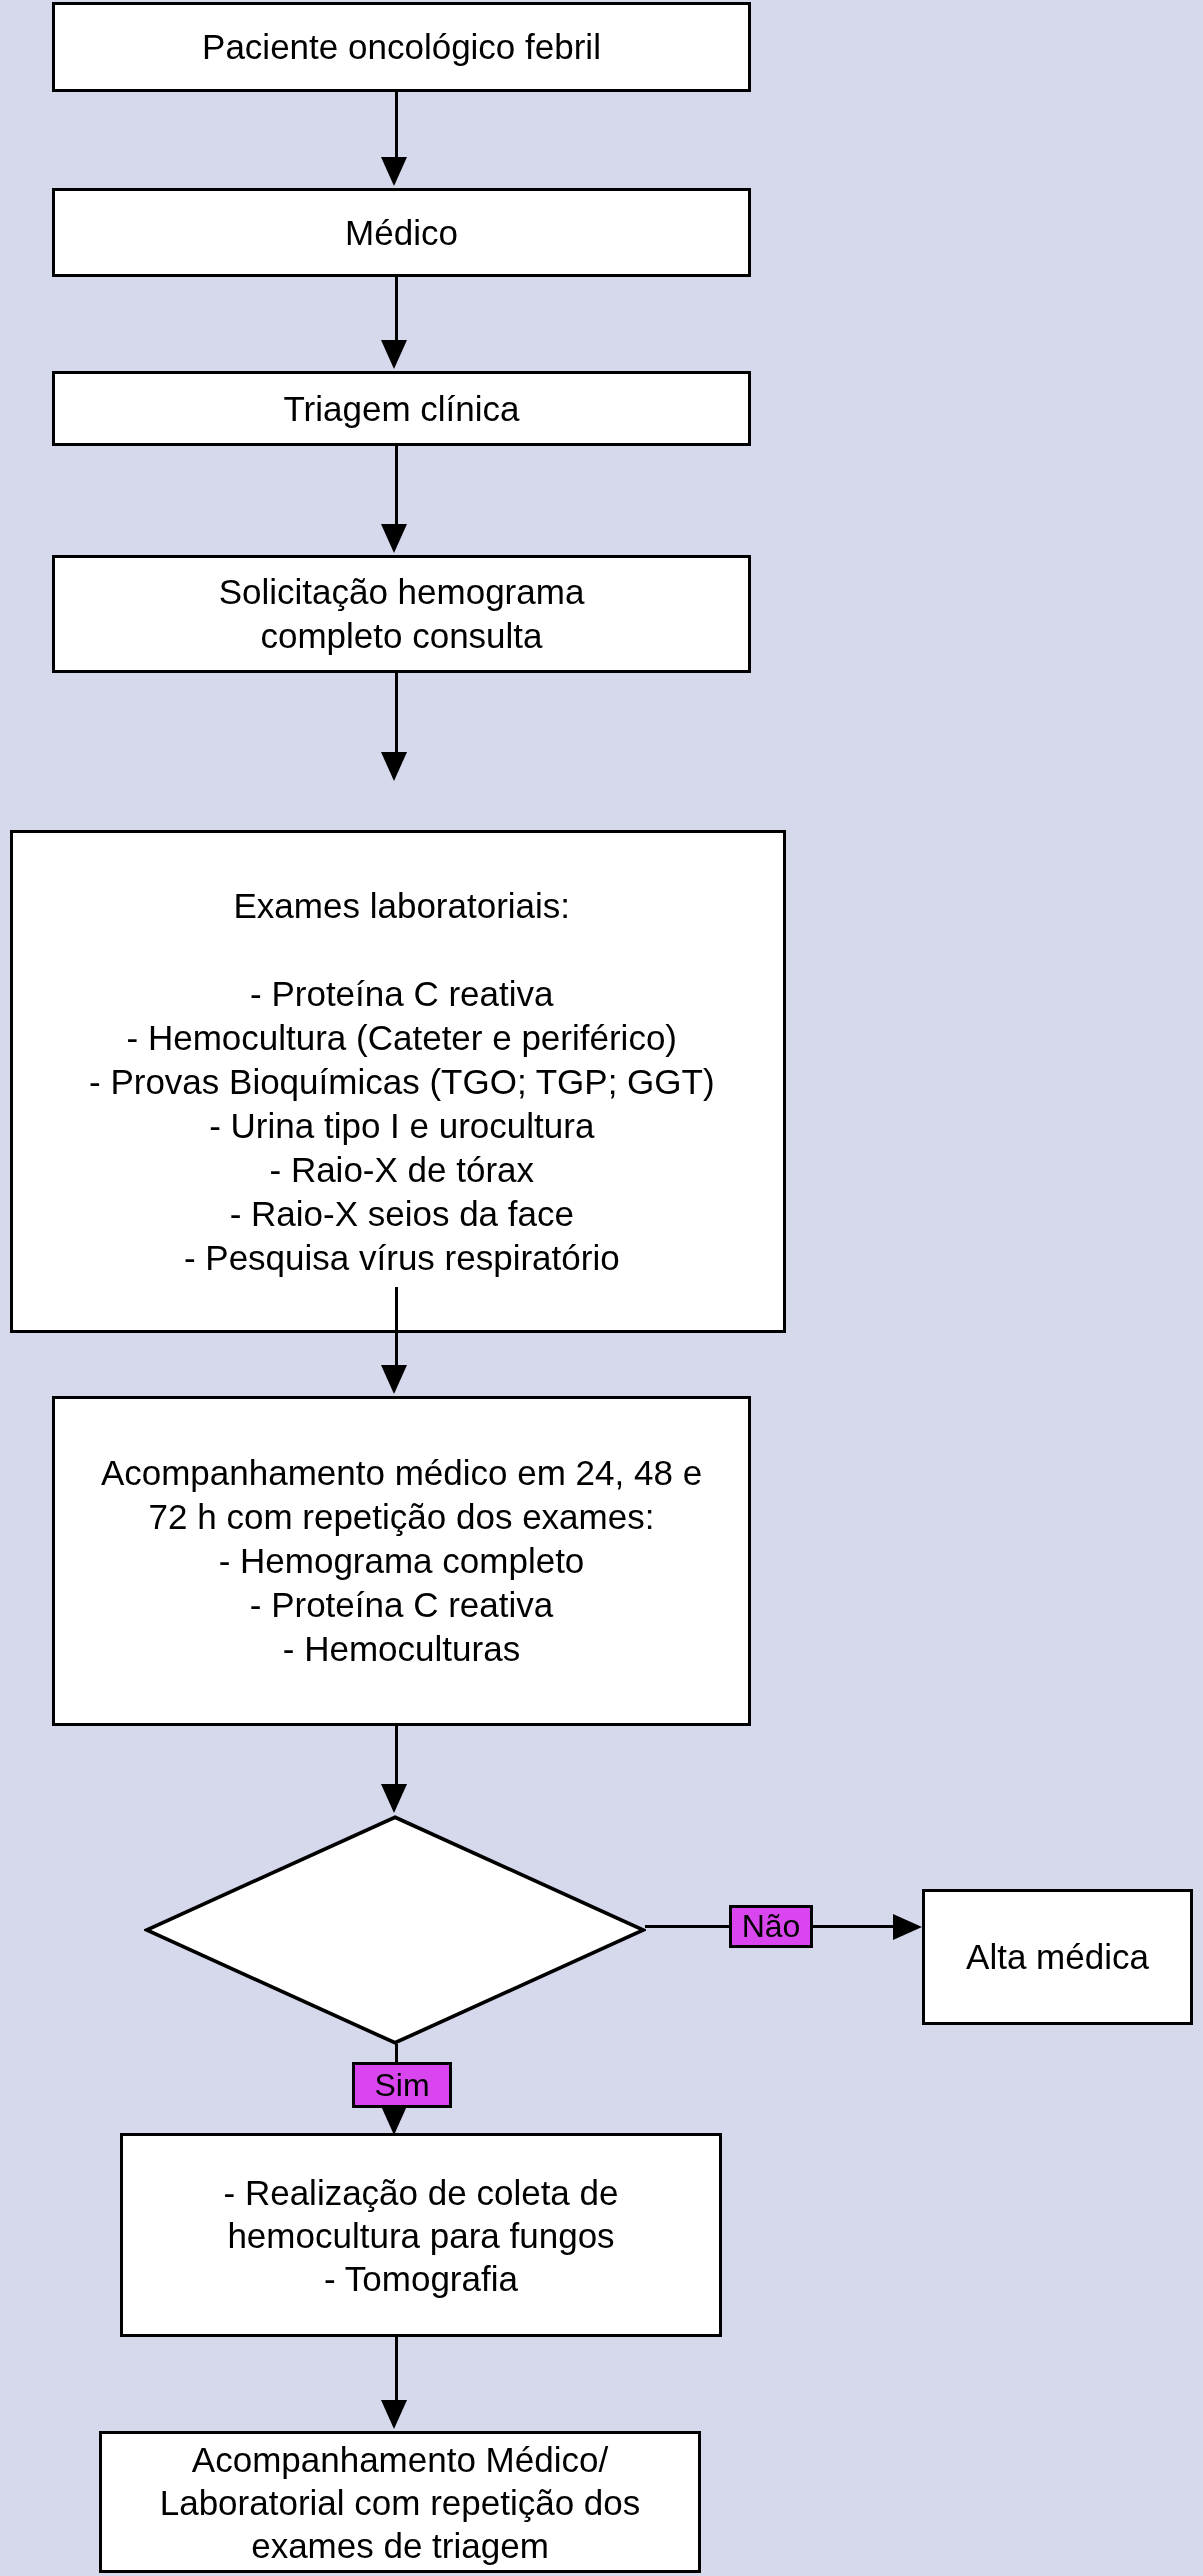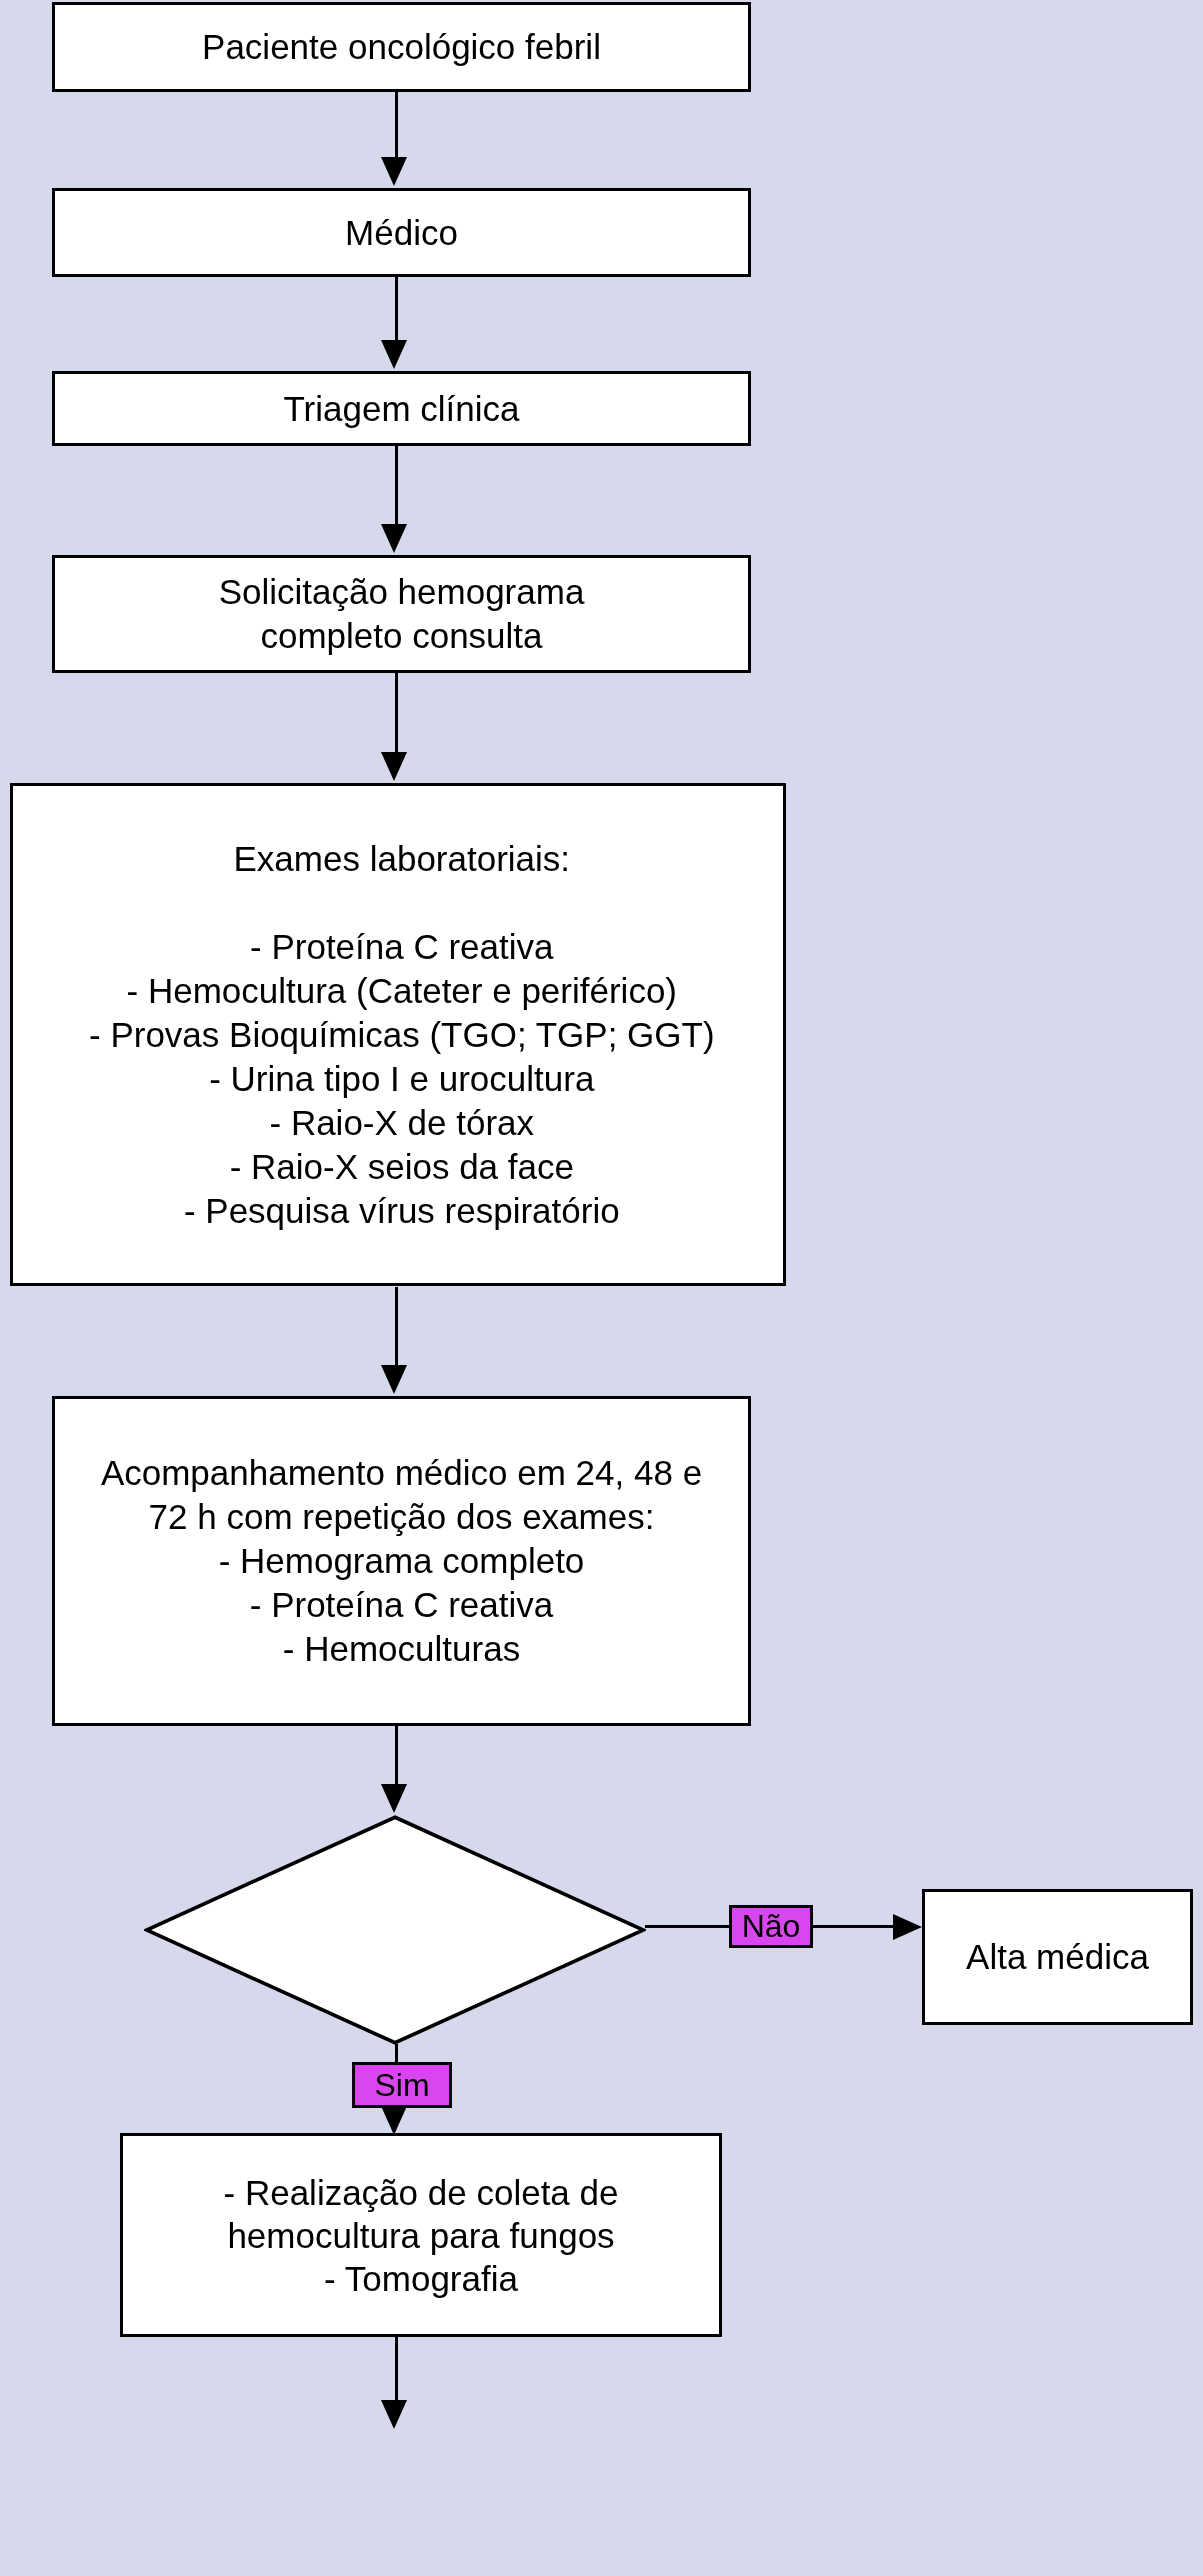--- a/index.html
+++ b/index.html
@@ -54,21 +54,21 @@
   .diamond-text{
     position:absolute;left:144px;top:1815px;width:502px;height:230px;
     display:flex;align-items:center;justify-content:center;text-align:center;
     white-space:pre-line;font-size:34px;line-height:42px;
   }
   
   .n-paciente{left:52px;top:2.2px;width:699px;height:90px;}
   .n-medico{left:52px;top:188px;width:699px;height:89px;}
   .n-triagem{left:52px;top:371px;width:699px;height:75px;}
   .n-solicitacao{left:52px;top:555px;width:699px;height:118px;}
-  .n-exames{left:10.3px;top:783px;width:776px;height:503px;padding-left:7px;}
+  .n-exames{left:10.3px;top:830px;width:776px;height:503px;padding-left:7px;}
   .n-acomp24{left:52px;top:1396px;width:699px;height:330px;}
   .n-alta{left:922px;top:1857px;width:271px;height:136px;margin-top:32px;}
   .n-realizacao{left:99px;top:2133px;width:602px;height:204px;line-height:43px;margin-left:21px;}
   .n-acomplab{left:99px;top:2431px;width:602px;height:142px;line-height:43px;}
   .lbl-nao{left:729px;top:1905px;width:84px;height:43px;border-width:3px;}
   .lbl-sim{left:352px;top:2062px;width:100px;height:46px;}
 </style>
 </head>
 <body>
 
@@ -132,15 +132,18 @@
   <div class="small-label lbl-sim">Sim</div>
   <div class="ah-down" style="left:381px;top:2106px;"></div>
 
   <div class="node n-realizacao">- Realização de coleta de
 hemocultura para fungos
 - Tomografia</div>
 
   <div class="vline" style="left:395px;top:2337px;height:64px;"></div>
   <div class="ah-down" style="left:381px;top:2400px;"></div>
 
+  <div class="node n-acomplab">Acompanhamento Médico/
+Laboratorial com repetição dos
+exames de triagem</div>
 
 </div>
 
 
 </body></html>

